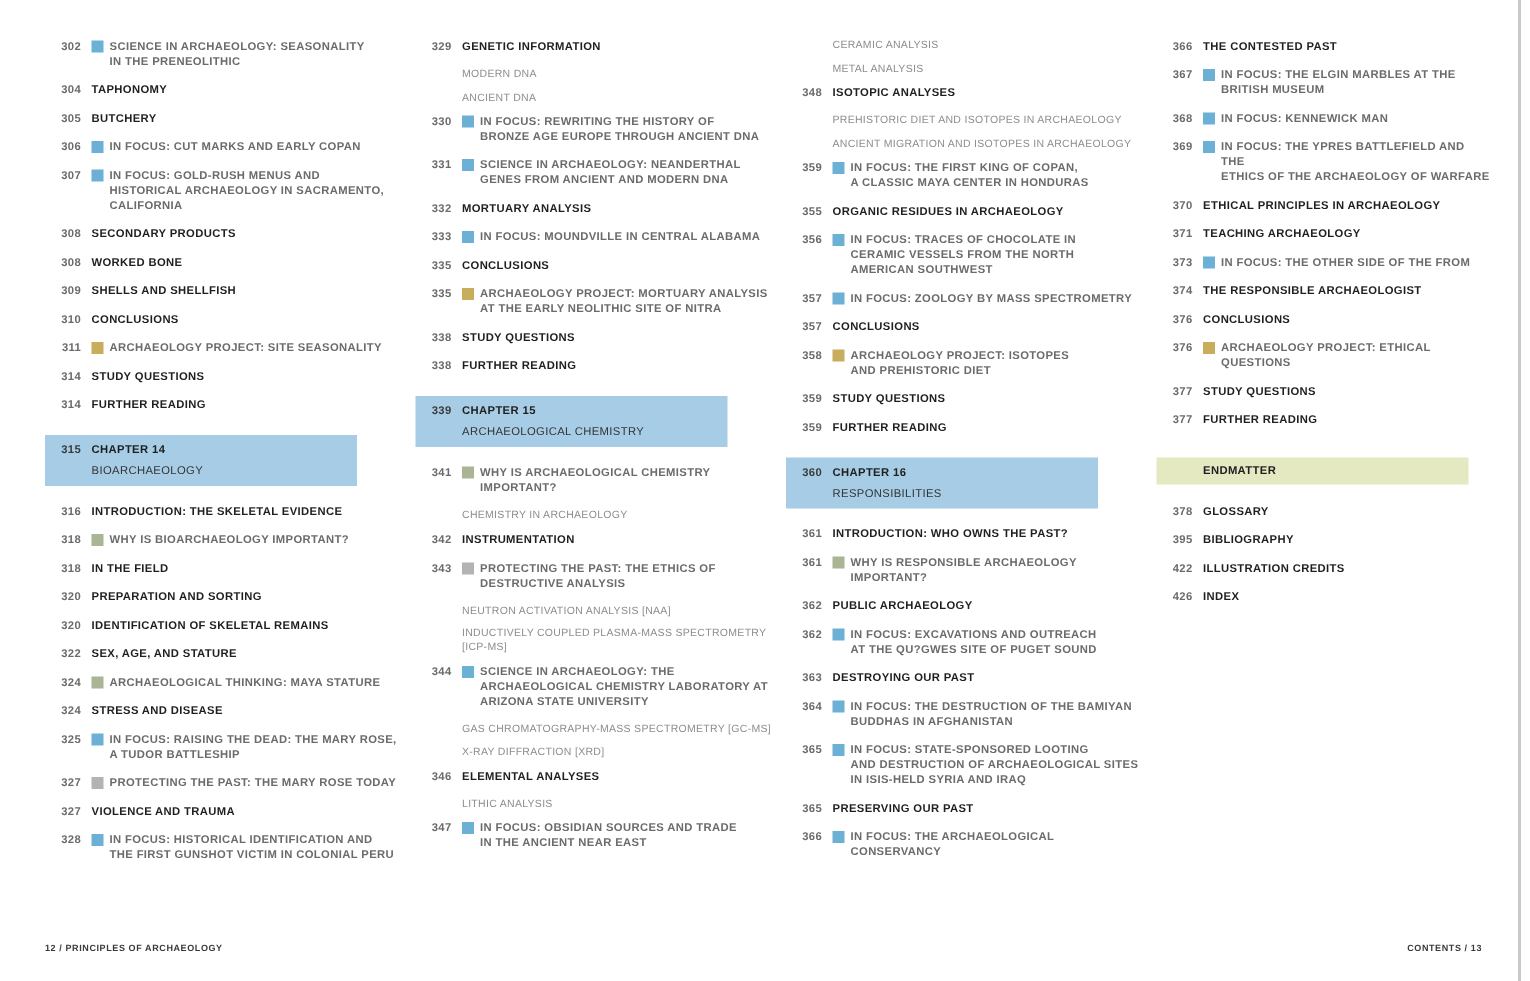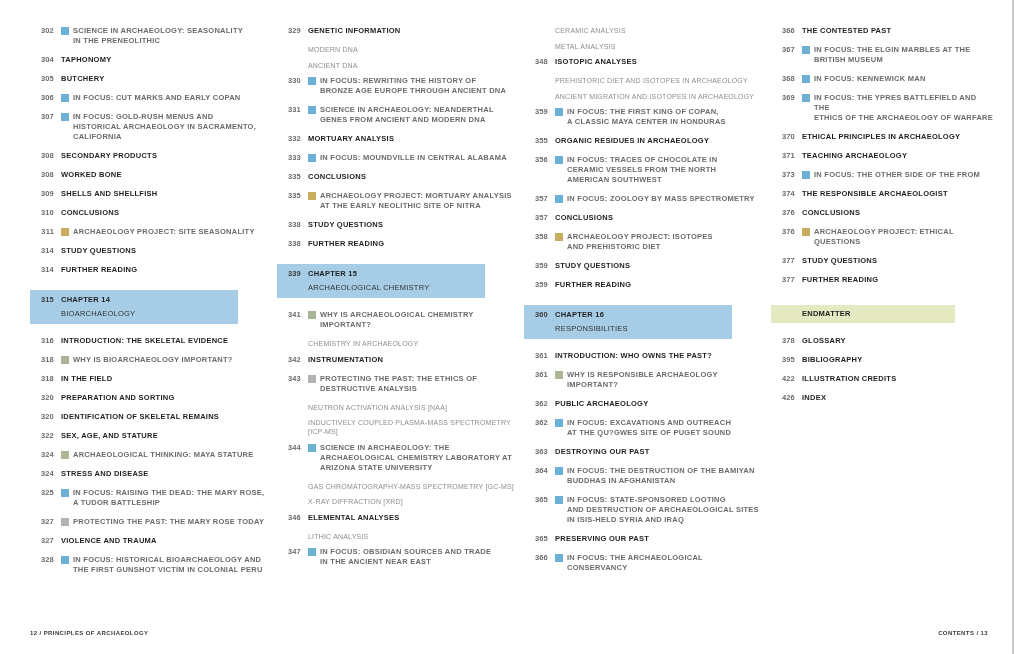--- a/index.html
+++ b/index.html
@@ -26,21 +26,21 @@
 
   .row.sub{margin-bottom:6.5px;}
   .row.sub .txt{font-size:7px;color:#8d8d8d;line-height:9px;letter-spacing:.2px;}
 
   .row.chapter{margin-top:15px;margin-bottom:12px;width:208px;padding:5px 0 5px 0;}
   .row.chapter .num{color:#3c3c3c;}
   .row.chapter .txt{color:#1f1f1f;}
   .row.chapter .chap-label{font-weight:bold;display:block;}
   .row.chapter .chap-title{font-weight:normal;color:#333;display:block;margin-top:4px;}
 
-  .row.endmatter{margin-top:20px;margin-bottom:13px;width:184px;padding:4px 0;}
+  .row.endmatter{margin-top:20px;margin-bottom:13px;width:208px;padding:4px 0;}
   .row.endmatter .txt{font-weight:bold;color:#1f1f1f;}
 
   .footer{position:absolute;bottom:18px;left:30px;right:32px;display:flex;justify-content:space-between;}
   .footer div{font-size:6px;font-weight:bold;color:#3a3a3a;letter-spacing:.4px;}
 
   .page-edge{position:absolute;top:0;bottom:0;right:6px;width:2px;background:#c9c9c9;}
 </style>
 </head>
 <body>
 
@@ -151,21 +151,21 @@
           <div class="marker" style="background: rgb(179, 179, 179);"></div>
           <div class="txt feature">PROTECTING THE PAST: THE MARY ROSE TODAY</div>
         </div>
         <div class="row ">
           <div class="num">327</div>
           <div class="txt section">VIOLENCE AND TRAUMA</div>
         </div>
         <div class="row ">
           <div class="num">328</div>
           <div class="marker" style="background: rgb(109, 176, 214);"></div>
-          <div class="txt feature">IN FOCUS: HISTORICAL BIOARCHAEOLOGY AND
+          <div class="txt feature">IN FOCUS: HISTORICAL IDENTIFICATION AND
 THE FIRST GUNSHOT VICTIM IN COLONIAL PERU</div>
         </div>
       </div>
     <div class="col">
         <div class="row ">
           <div class="num">329</div>
           <div class="txt section">GENETIC INFORMATION</div>
         </div>
         <div class="row sub">
           <div class="num"></div>

